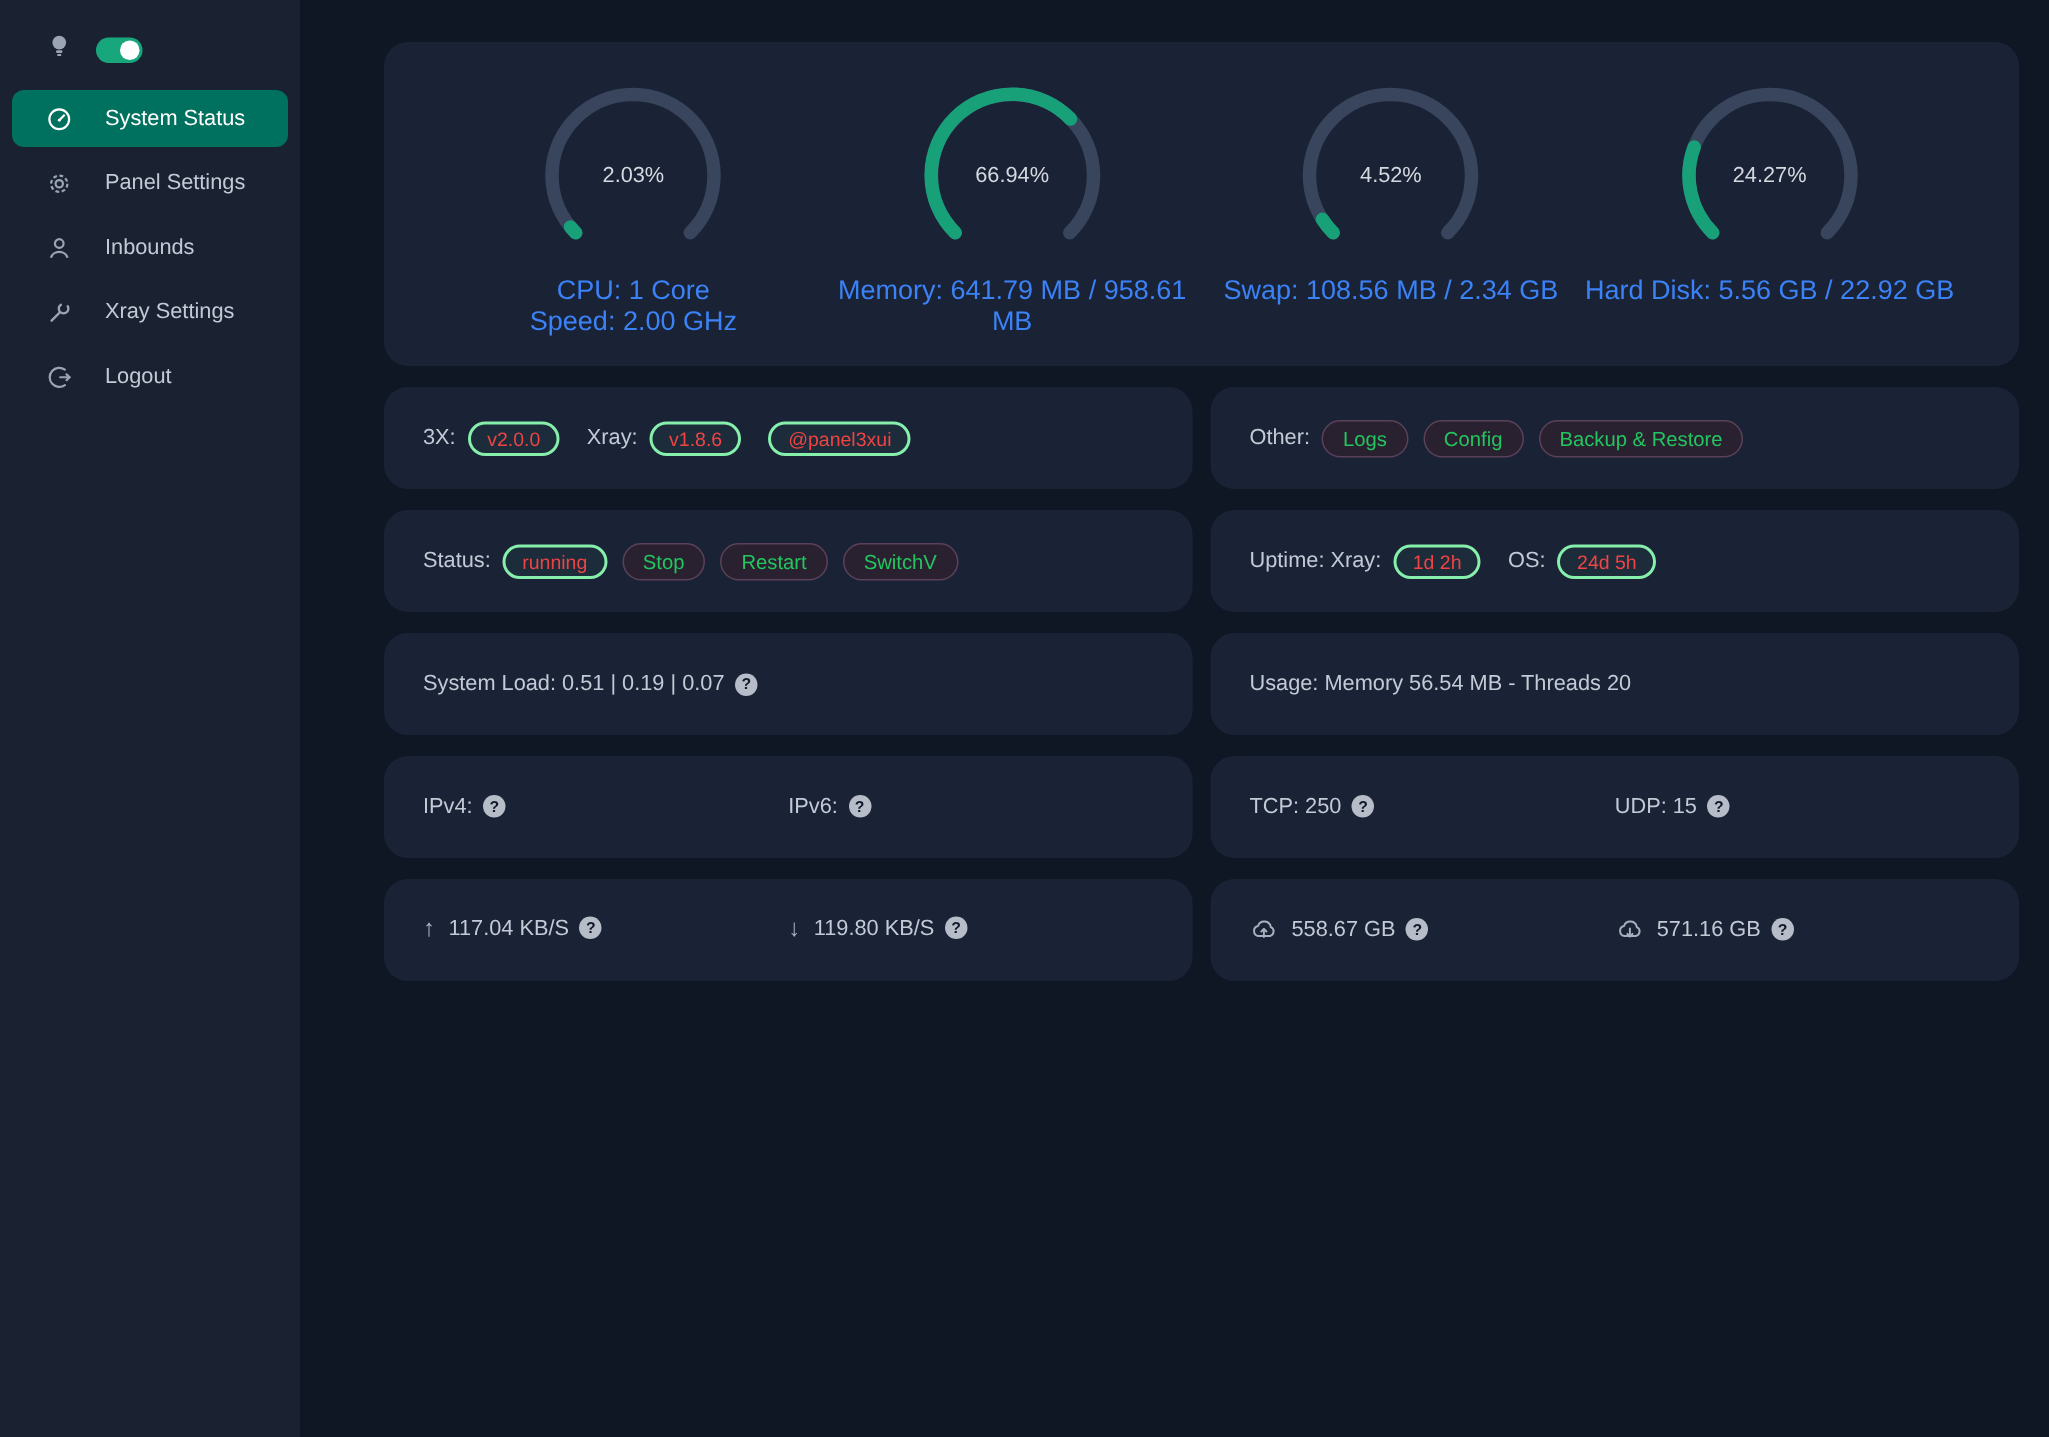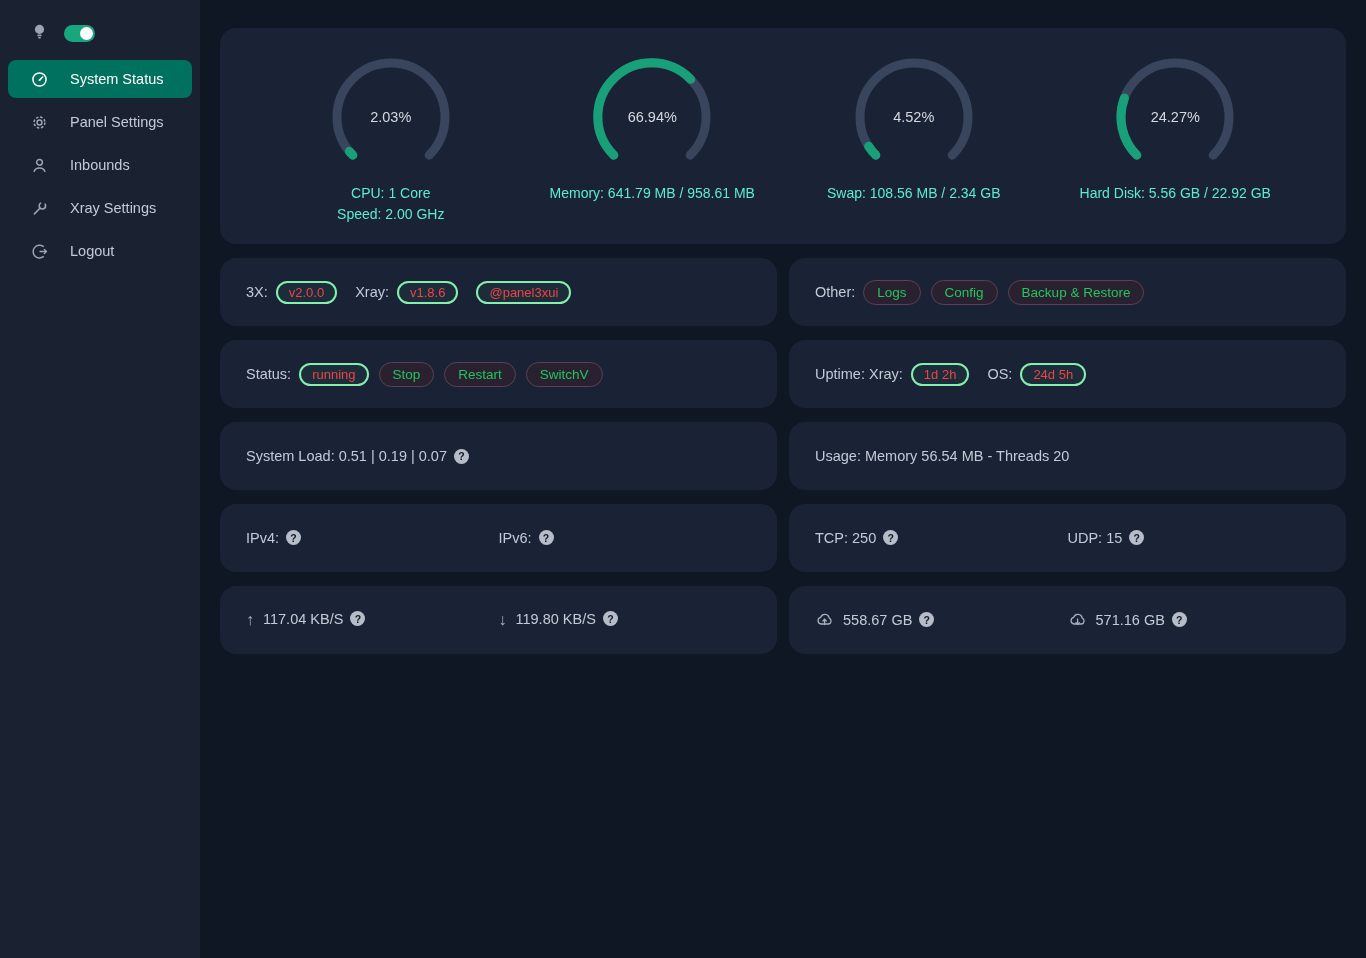--- a/index.html
+++ b/index.html
@@ -17,32 +17,32 @@
   .sidebar-top{display:flex;align-items:center;gap:16px;padding-left:31px;height:30px;margin-bottom:12px;}
   .toggle{width:31px;height:17px;border-radius:9px;background:#18a77c;position:relative;cursor:pointer;}
   .toggle .knob{position:absolute;top:2px;right:2px;width:13px;height:13px;border-radius:50%;background:#fff;}
   .nav-item{display:flex;align-items:center;gap:22px;height:38px;margin:5px 8px;padding-left:23px;border-radius:8px;color:#c3cad6;font-size:14.5px;cursor:pointer;}
   .nav-item.active{background:#00715f;color:#ffffff;}
   .nav-item .ico{width:17px;height:17px;display:inline-flex;}
   .nav-item svg{stroke:#9aa4b2;}
   .nav-item.active svg{stroke:#ffffff;}
 
   
-  .main{flex:1;padding:28px 20px 0 20px;box-sizing:border-box;}
+  .main{flex:1;padding:28px 20px 0 20px;box-sizing:border-box;margin-left:36px;}
   .card{background:#1a2336;border-radius:16px;box-sizing:border-box;}
 
   
   .gauges-card{height:216px;display:flex;align-items:flex-start;padding:29px 40px 0 40px;}
   .gauge-col{flex:1;display:flex;flex-direction:column;align-items:center;}
   .gauge-wrap{position:relative;width:120px;height:120px;}
   .gauge-svg{width:120px;height:120px;display:block;}
   .gauge-track{fill:none;stroke:#39455c;stroke-width:9;stroke-linecap:round;}
   .gauge-fill{fill:none;stroke:#18a178;stroke-width:9;stroke-linecap:round;}
   .gauge-pct{position:absolute;inset:0;display:flex;align-items:center;justify-content:center;color:#d4d8df;font-size:14.5px;}
-  .gauge-label{margin-top:6px;color:#5eead4;font-size:14px;line-height:21px;text-align:center;}
+  .gauge-label{margin-top:6px;color:#3b82f6;font-size:18px;line-height:21px;text-align:center;}
 
   
   .grid{margin-top:14px;display:grid;grid-template-columns:1fr 1fr;gap:14px 12px;}
   .row-card{height:68px;display:flex;align-items:center;padding:12px 26px;font-size:14.5px;color:#c3cad6;}
   .half{flex:1;display:flex;}
 
   
   .tag{display:inline-flex;align-items:center;height:23px;padding:0 11px;border-radius:12px;font-size:13px;box-sizing:border-box;white-space:nowrap;}
   .tag-green{color:#ef4444;border:2px solid #86efac;background:rgba(45,107,85,0.13);}
   .btn-pink{display:inline-flex;align-items:center;height:25px;padding:0 13px;border-radius:13px;font-size:13.5px;color:#22c55e;border:1px solid #5a4058;background:#2a2130;cursor:pointer;box-sizing:border-box;white-space:nowrap;}

